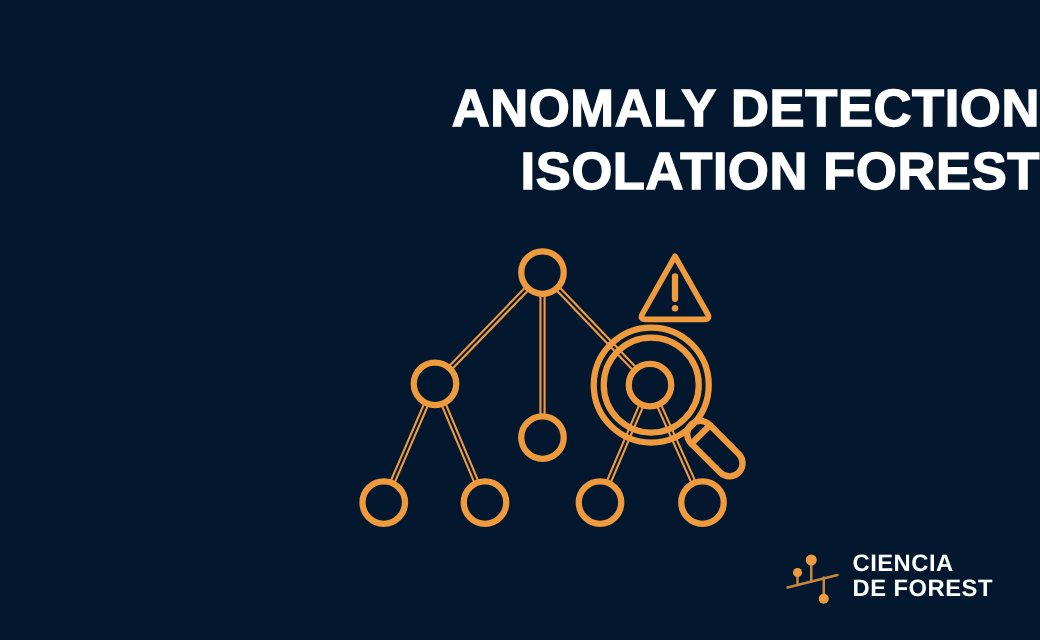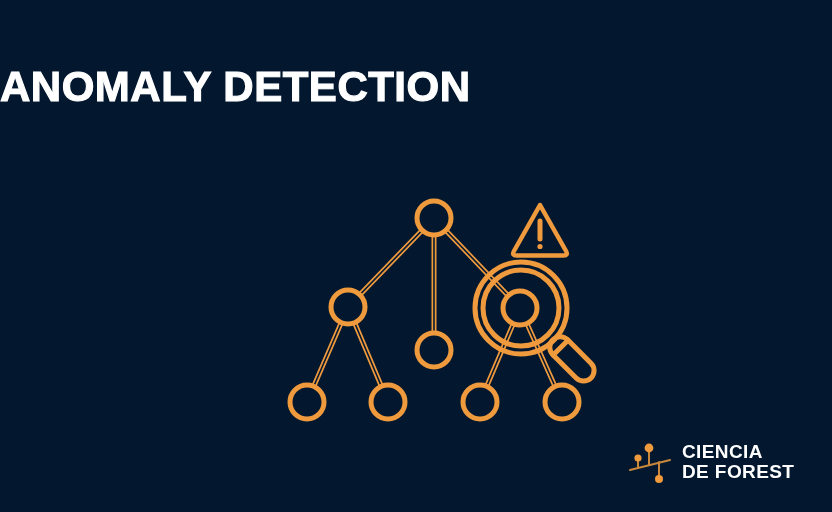--- a/index.html
+++ b/index.html
@@ -16,21 +16,21 @@
     overflow: hidden;
     font-family: "Liberation Sans", sans-serif;
   }
 
   
   #title-block {
     position: absolute;
     left: 0;
     top: 62px;
     width: 832px;
-    text-align: left;
+    text-align: right;
     user-select: none;
   }
   .title-line {
     display: block;
     color: #ffffff;
     font-family: "Liberation Sans", sans-serif;
     font-weight: bold;
     font-size: 42px;
     letter-spacing: 0.5px;
     line-height: 50px;
@@ -84,20 +84,21 @@
     white-space: nowrap;
   }
 </style>
 </head>
 <body>
 
 <div id="canvas">
 
   <div id="title-block">
     <span class="title-line">ANOMALY DETECTION</span>
+    <span class="title-line">ISOLATION FOREST</span>
   </div>
 
   <div id="illustration">
     <svg viewBox="0 0 380 250" xmlns="http://www.w3.org/2000/svg">
       <g fill="none" stroke="#f09a3e" stroke-width="5" stroke-linecap="round" stroke-linejoin="round">
 
         <g>
 
           <line x1="164" y1="33" x2="78" y2="122"></line>
 

